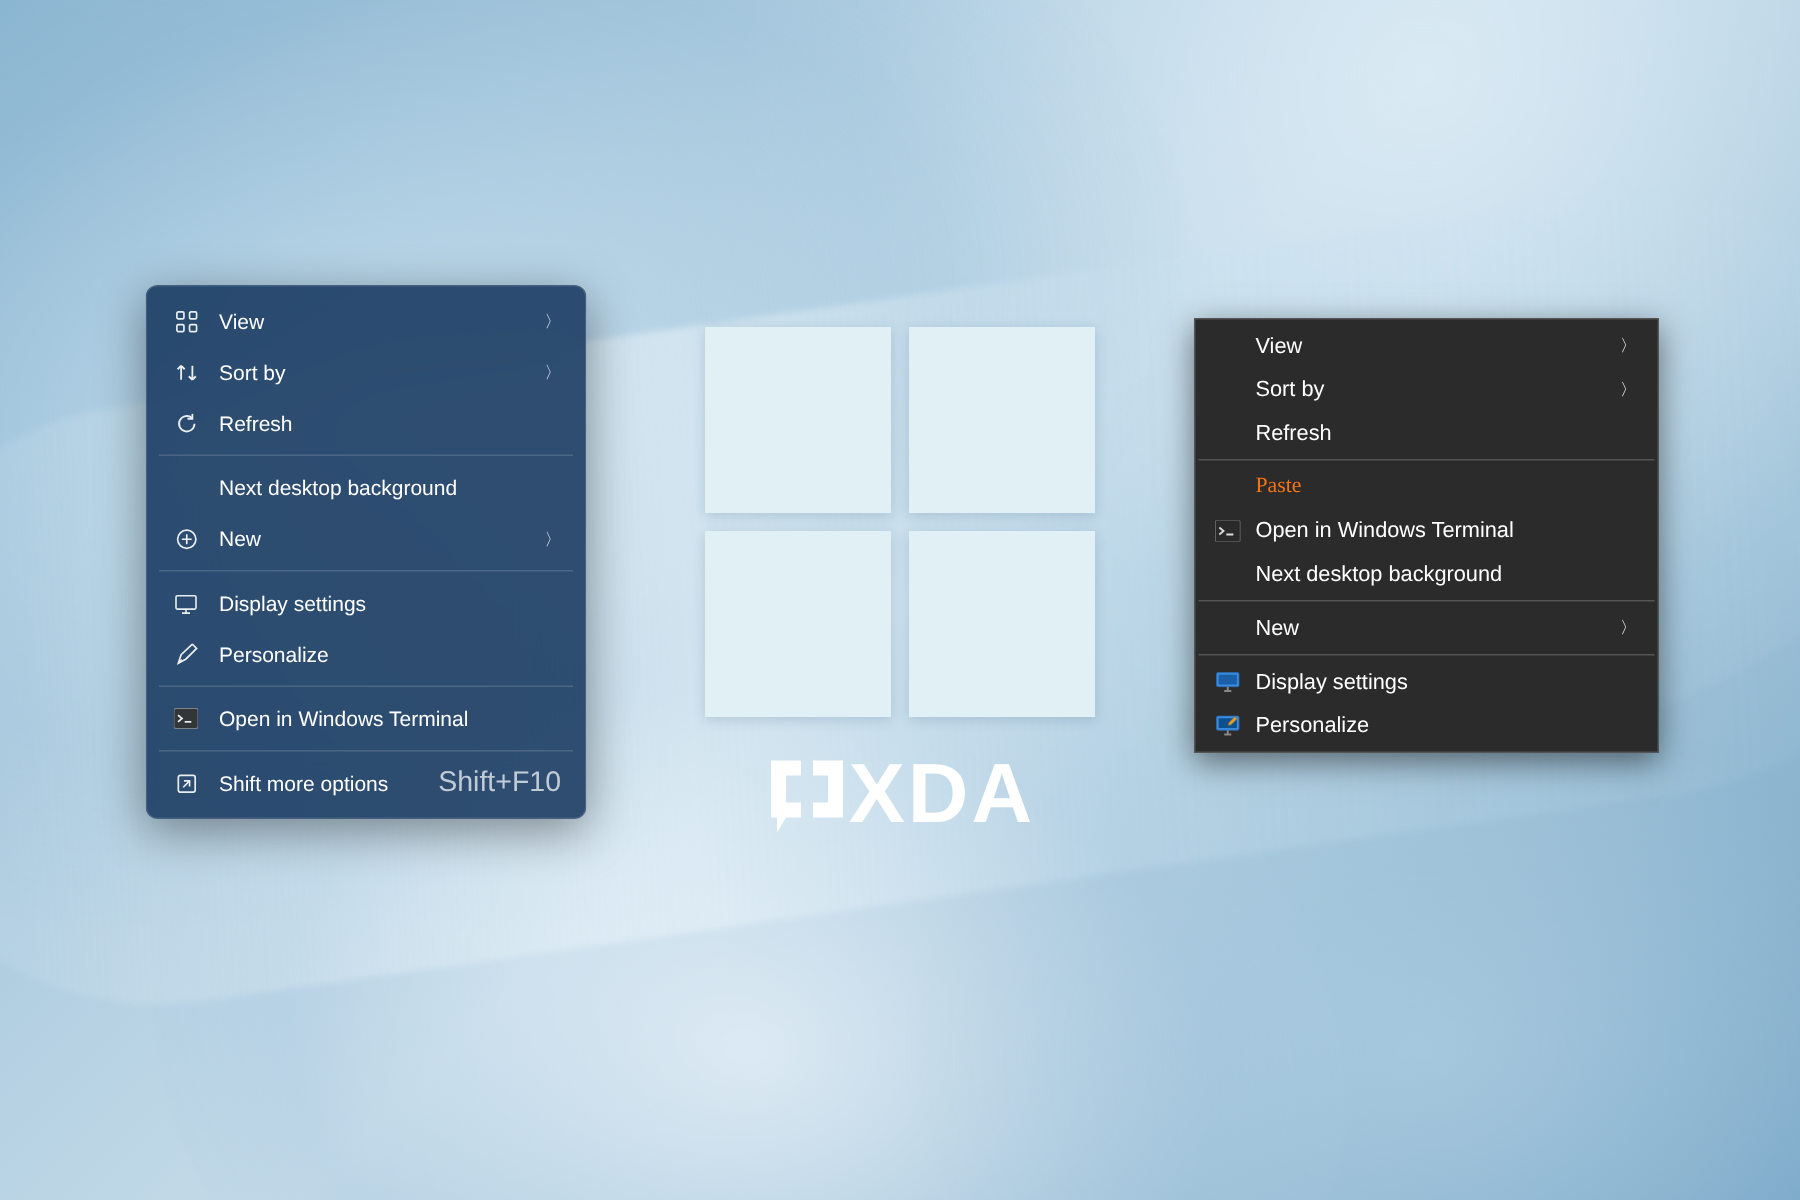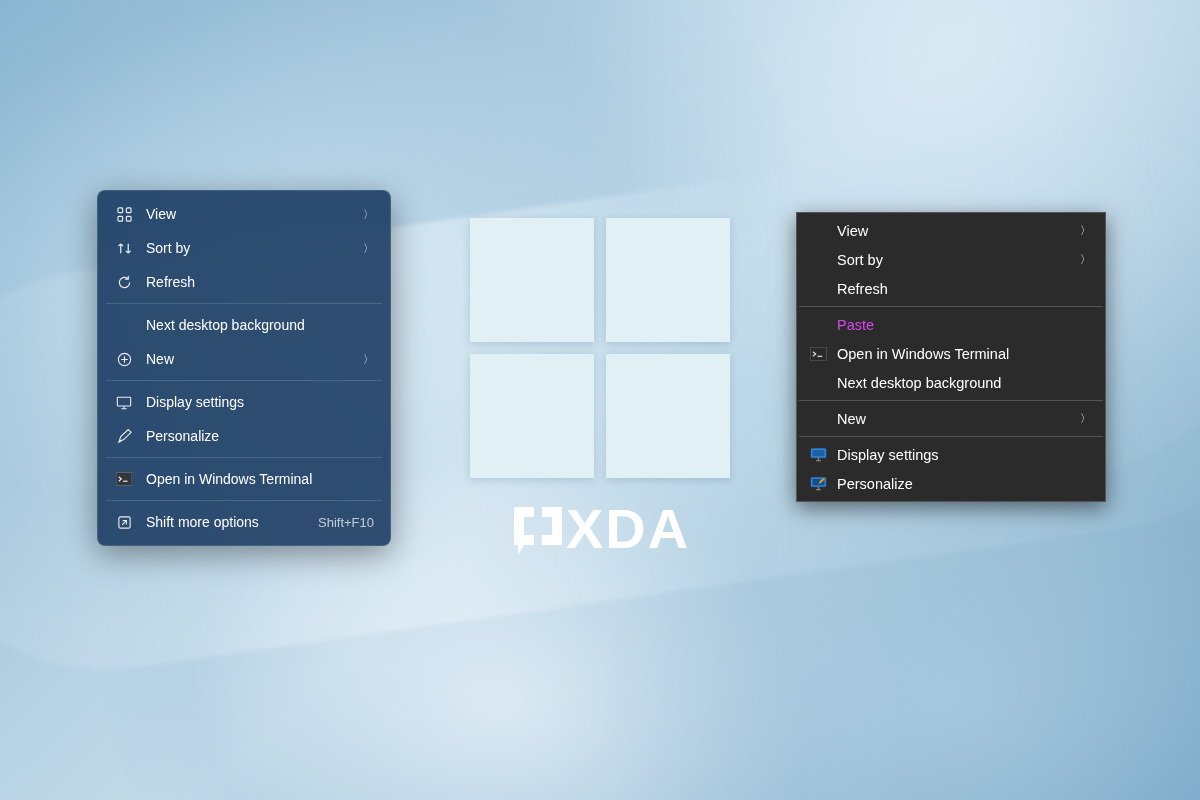--- a/index.html
+++ b/index.html
@@ -91,21 +91,21 @@
     }
     .menu11-icon {
       width: 20px;
       display: flex;
       justify-content: center;
       margin-right: 12px;
       opacity: 0.9;
     }
     .menu11-label { flex: 1; }
     .menu11-arrow { opacity: 0.8; font-size: 11px; margin-left: 8px; }
-    .menu11-shortcut { opacity: 0.7; font-size: 13px; margin-left: 8px; }
+    .menu11-shortcut { opacity: 0.7; font-size: 19px; margin-left: 8px; }
     .menu11-sep {
       height: 1px;
       background: rgba(255,255,255,0.15);
       margin: 4px 2px;
     }
 
     
     .menu10 {
       position: absolute;
       left: 796px;
@@ -118,21 +118,21 @@
       font-size: 14.5px;
       padding: 3px 2px;
     }
     .menu10-item {
       display: flex;
       align-items: center;
       height: 29px;
       padding: 0 12px 0 8px;
       cursor: default;
     }
-    .menu10-item.disabled { color: #d946ef; }
+    .menu10-item.disabled { color: #f97316; font-family: Liberation Serif, serif; }
     .menu10-icon {
       width: 22px;
       display: flex;
       justify-content: center;
       margin-right: 8px;
     }
     .menu10-label { flex: 1; }
     .menu10-arrow { opacity: 0.9; font-size: 11px; }
     .menu10-sep {
       height: 1px;

